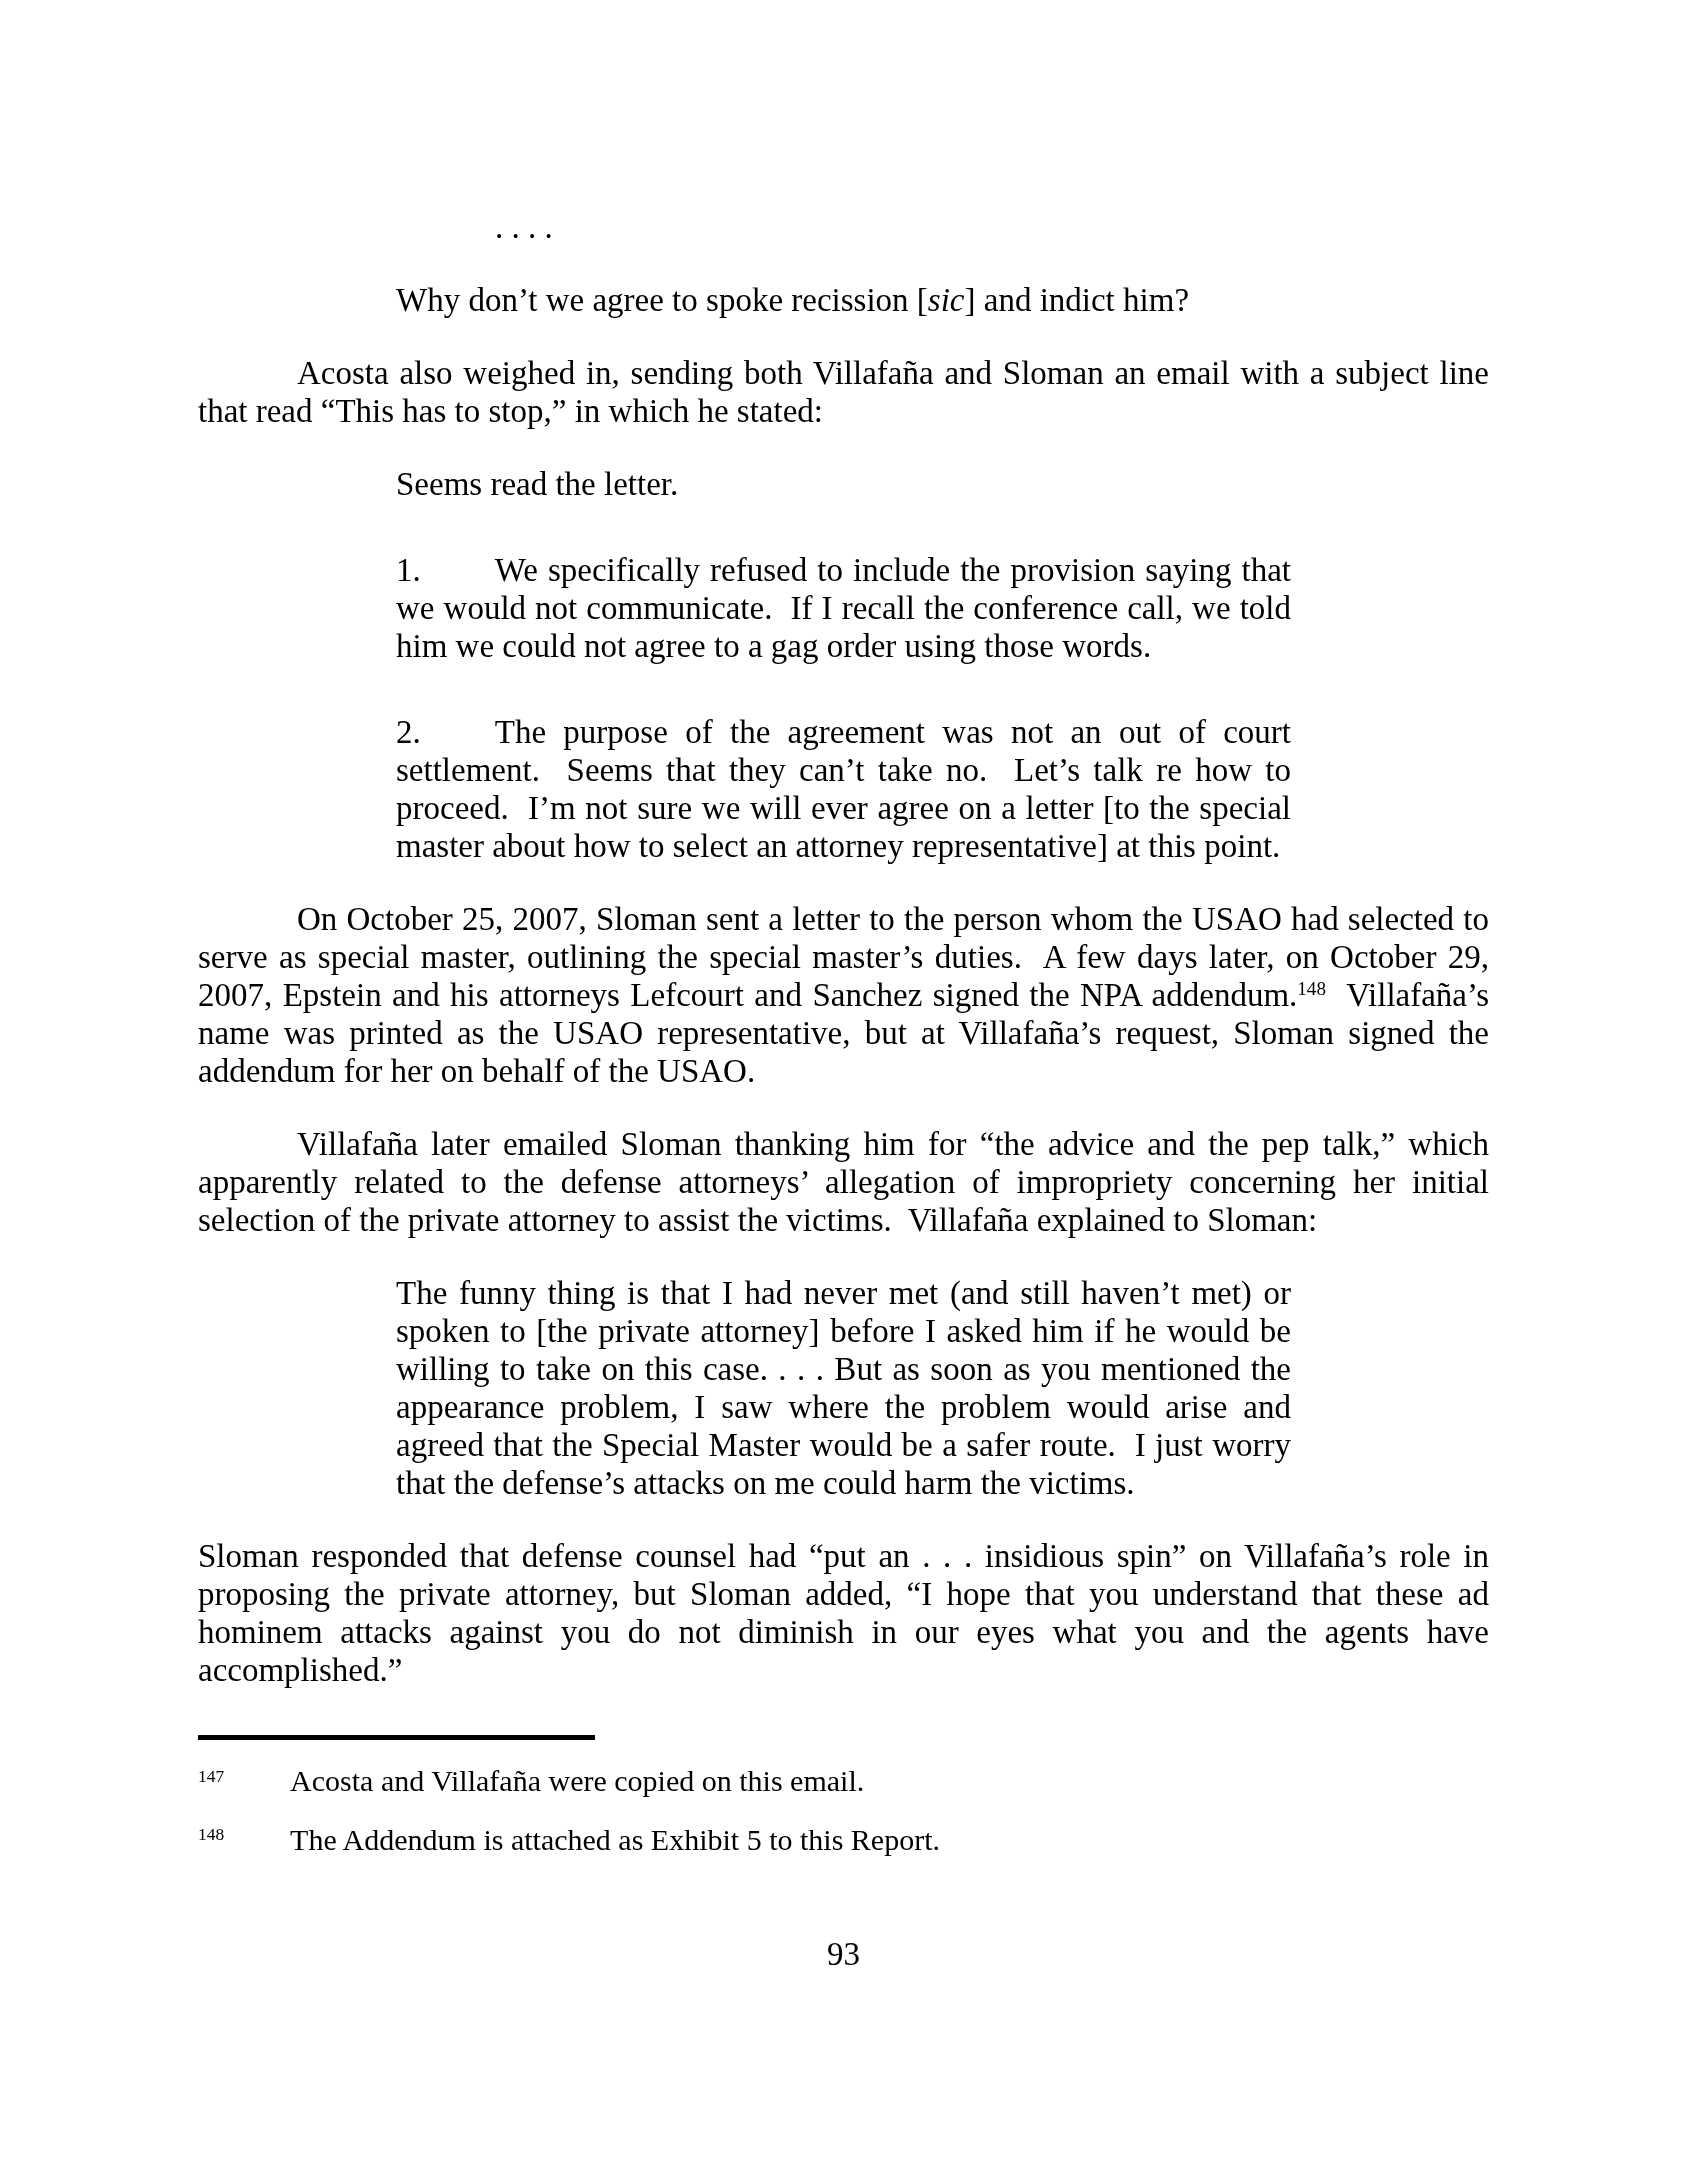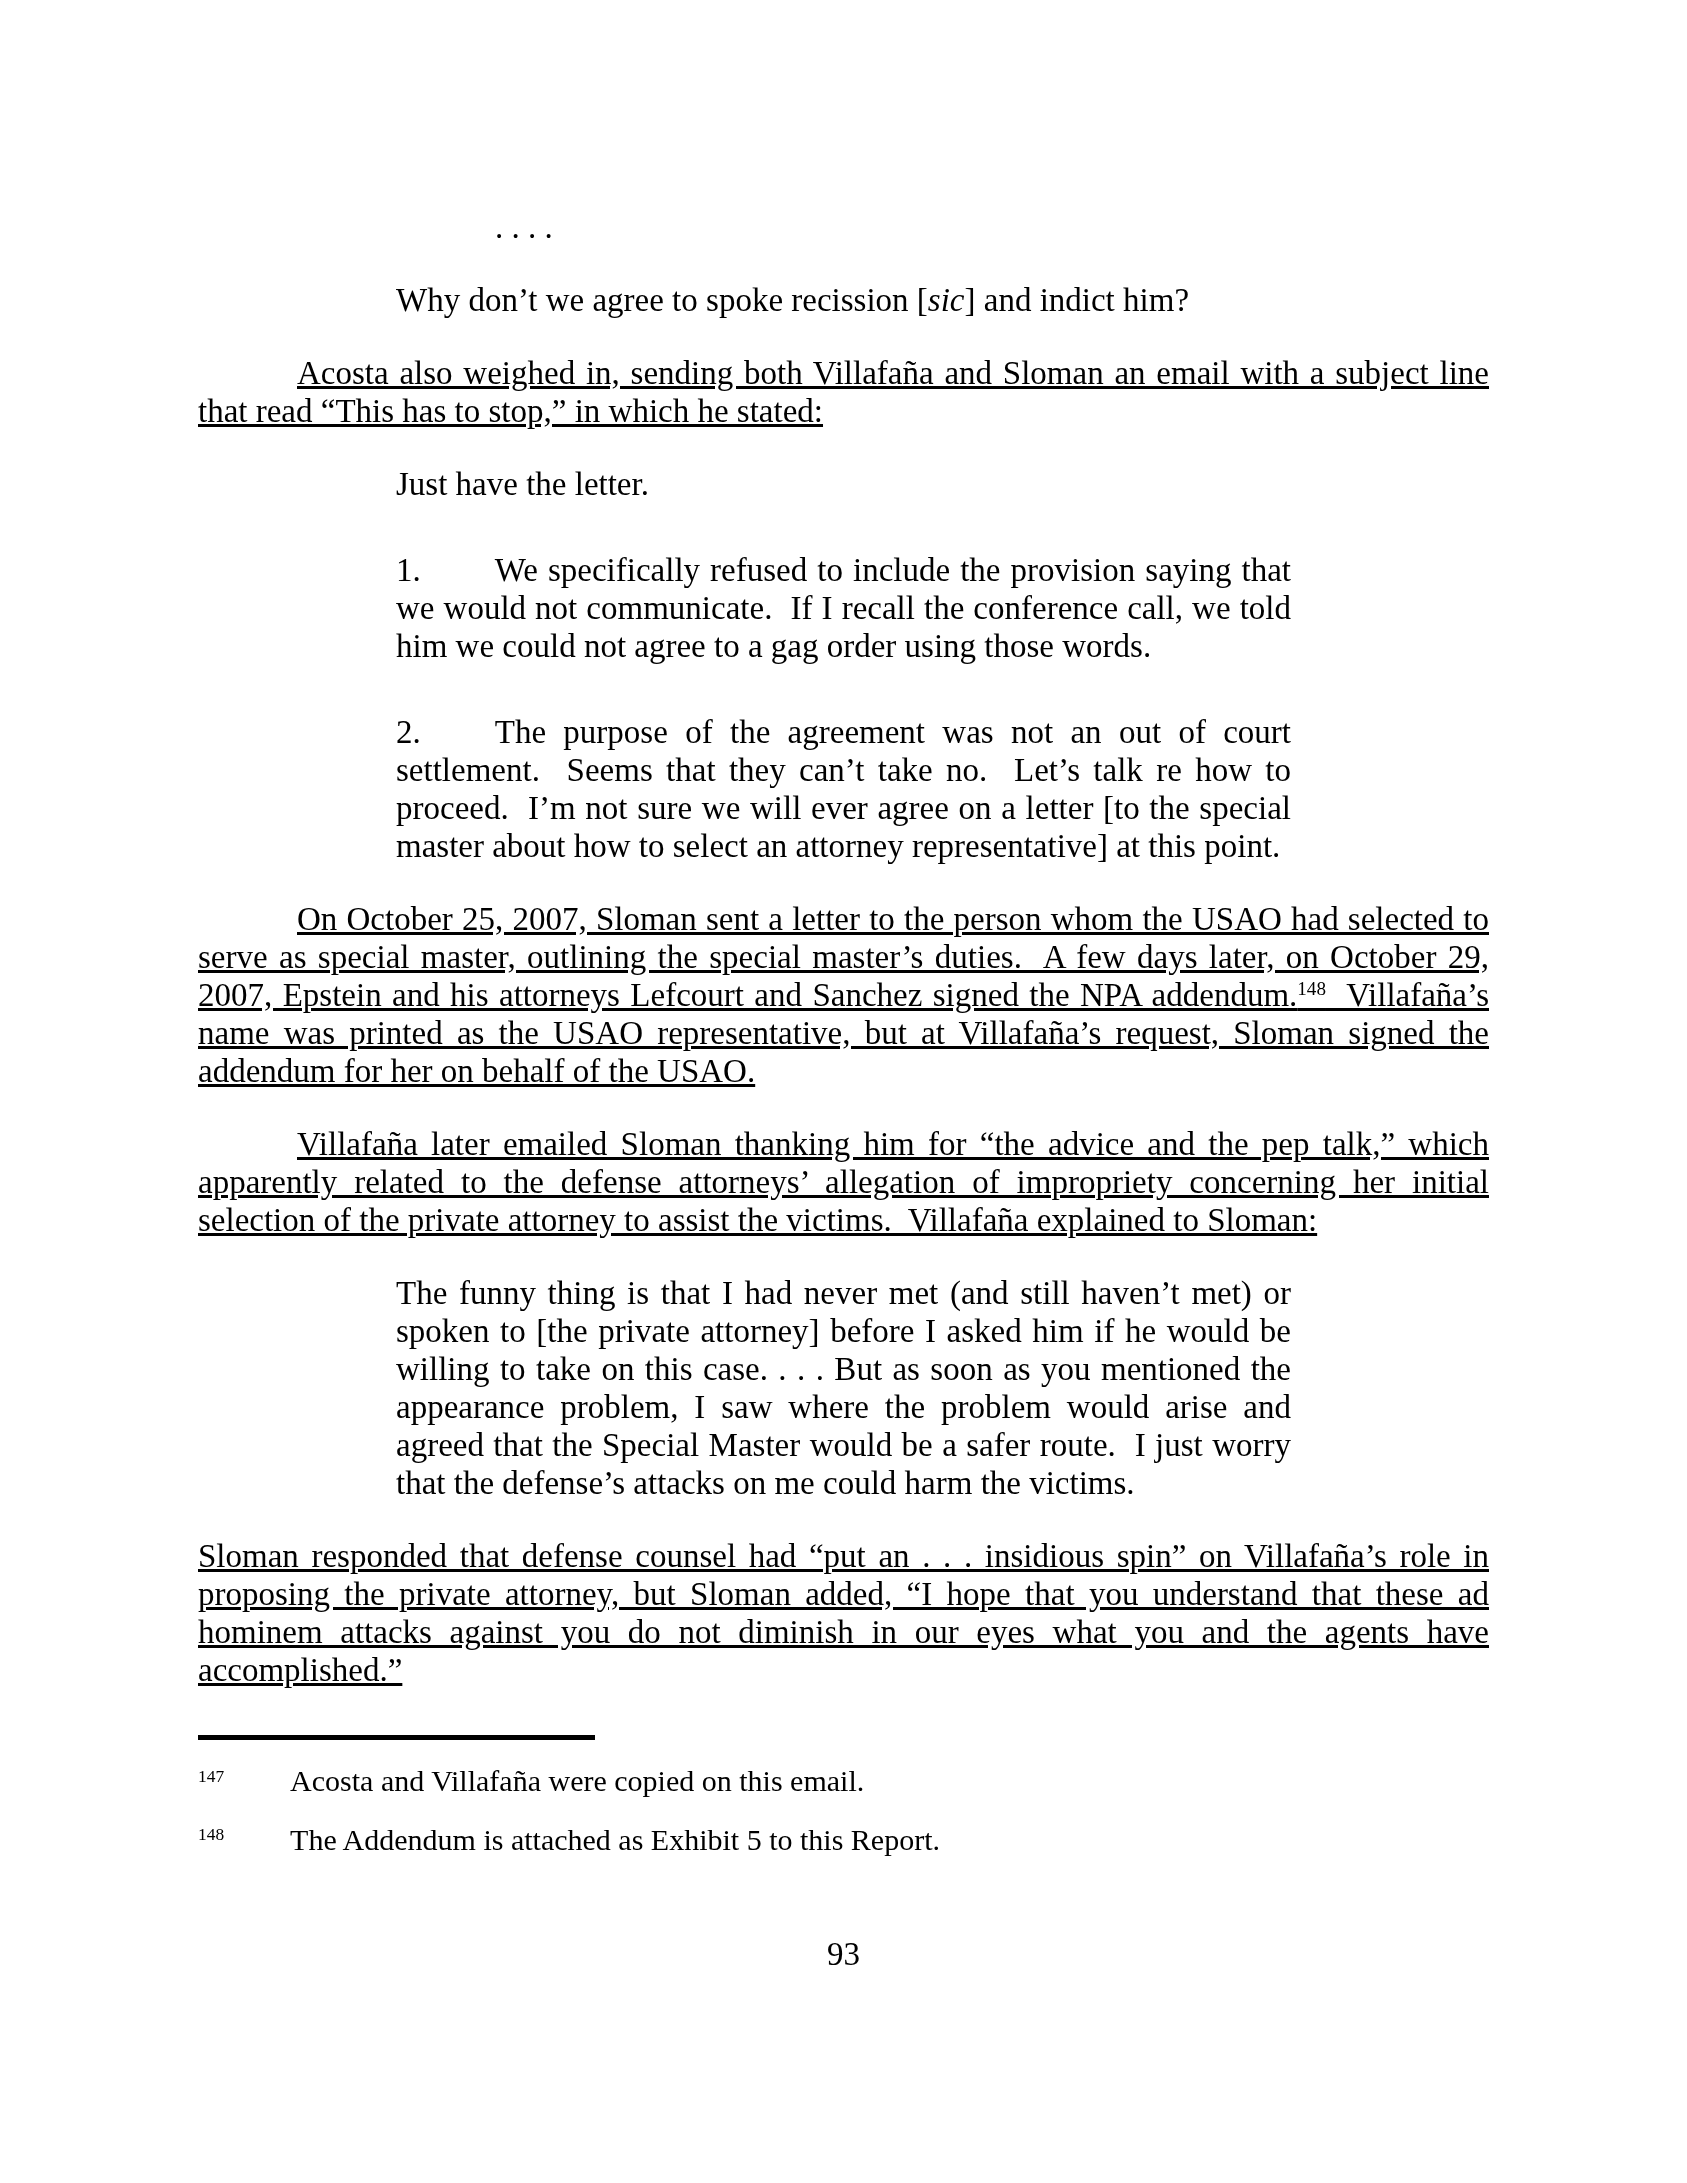--- a/index.html
+++ b/index.html
@@ -24,21 +24,20 @@
     margin: 35px 198px 0 198px;
     text-align: justify;
   }
   .bq .bq-p + .bq-p { margin-top: 48px; }
 
   .dots-p { text-indent: 99px; text-align: left; }
 
   .body-p {
     margin-top: 35px;
     text-align: justify;
-    text-decoration: underline;
   }
   .body-p.indent { text-indent: 99px; }
 
   .tab  { display: inline-block; width: 74px; }
   .fn-tab { display: inline-block; width: 66px; }
 
   sup.ref {
     font-size: 0.58em;
     line-height: 0;
     vertical-align: baseline;
@@ -74,21 +73,21 @@
     <p class="dots-p">.&nbsp;.&nbsp;.&nbsp;.</p>
   </div>
 
   <div class="bq">
     <p class="bq-p"><span>Why don’t we agree to spoke recission [</span><i>sic</i><span>] and indict him?</span></p>
   </div>
 
   <p class="body-p indent">Acosta also weighed in, sending both Villafaña and Sloman an email with a subject line that read “This has to stop,” in which he stated:</p>
 
   <div class="bq">
-    <p class="bq-p">Just have the letter.</p>
+    <p class="bq-p">Seems read the letter.</p>
     <p class="bq-p"><span>1.</span><span class="tab"></span><span>We specifically refused to include the provision saying that we would not communicate.&nbsp; If I recall the conference call, we told him we could not agree to a gag order using those words.</span></p>
     <p class="bq-p"><span>2.</span><span class="tab"></span><span>The purpose of the agreement was not an out of court settlement.&nbsp; Seems that they can’t take no.&nbsp; Let’s talk re how to proceed.&nbsp; I’m not sure we will ever agree on a letter [to the special master about how to select an attorney representative] at this point.</span></p>
   </div>
 
 
   <p class="body-p indent"><span>On October 25, 2007, Sloman sent a letter to the person whom the USAO had selected to serve as special master, outlining the special master’s duties.&nbsp; A few days later, on October 29, 2007, Epstein and his attorneys Lefcourt and Sanchez signed the NPA addendum.</span><sup class="ref">148</sup><span>&nbsp; Villafaña’s name was printed as the USAO representative, but at Villafaña’s request, Sloman signed the addendum for her on behalf of the USAO.</span></p>
 
   <p class="body-p indent">Villafaña later emailed Sloman thanking him for “the advice and the pep talk,” which apparently related to the defense attorneys’ allegation of impropriety concerning her initial selection of the private attorney to assist the victims.&nbsp; Villafaña explained to Sloman:</p>
 
   <div class="bq">

